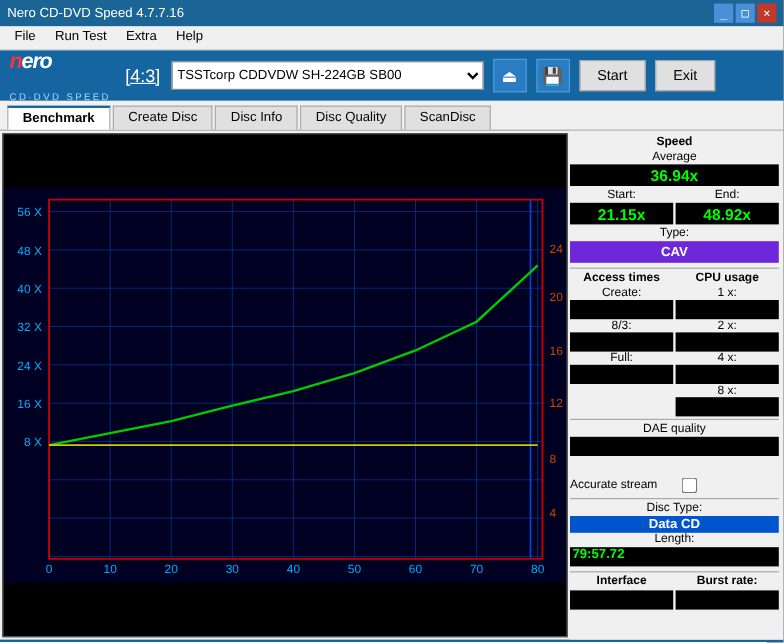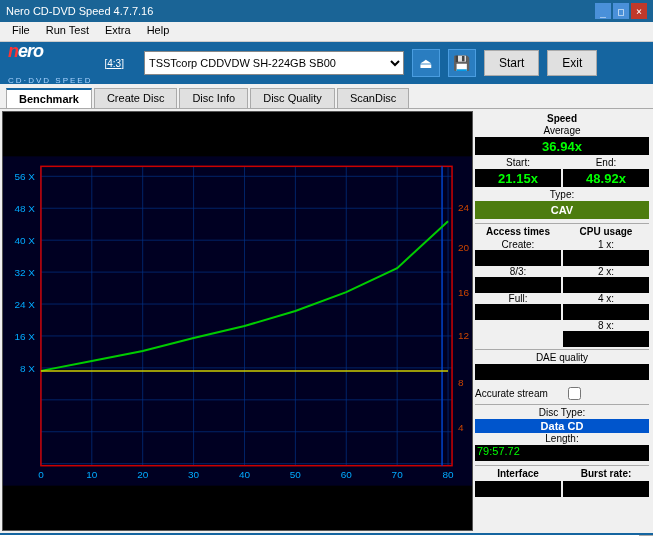--- a/index.html
+++ b/index.html
@@ -88,22 +88,22 @@
     .toolbar-drive-select {
       flex: 1;
       max-width: 260px;
       height: 24px;
       font-size: 11px;
       background: white;
       border: 1px solid #888;
     }
     .toolbar-label {
       color: white;
-      font-size: 10px;
-      margin-right: 12px;
+      font-size: 15px;
+      margin-right: 1px;
       text-decoration: underline;
     }
     .toolbar-icon-btn {
       width: 28px;
       height: 28px;
       background: #2a7dc0;
       border: 1px solid #4a9de0;
       display: flex;
       align-items: center;
       justify-content: center;
@@ -204,21 +204,21 @@
       font-size: 13px;
       font-weight: bold;
       text-align: center;
       width: 100%;
       padding: 1px 2px;
       min-height: 18px;
       display: flex;
       align-items: center;
       justify-content: center;
     }
-    .stat-value.highlight { background: #4d7c0f; color: white; font-size: 11px; }
+    .stat-value.highlight { background: #6d28d9; color: white; font-size: 11px; }
 
     .section-divider {
       height: 1px;
       background: #aaa;
       margin: 2px 0;
     }
 
     .panel-section {
       margin-bottom: 2px;
     }
@@ -234,21 +234,21 @@
     .black-bar {
       background: #000;
       height: 16px;
       width: 100%;
     }
 
     .checkbox-row {
       display: flex;
       align-items: center;
       gap: 20px;
-      margin-top: 7px;
+      margin-top: 18px;
     }
 
     .disc-type-badge {
       background: #0055cc;
       color: white;
       font-size: 11px;
       font-weight: bold;
       text-align: center;
       padding: 1px 4px;
       width: 100%;
@@ -477,21 +477,21 @@
       </div>
     </div>
 
     <div class="section-divider"></div>
 
     <div class="panel-section">
       <div class="stat-label">Disc Type:</div>
       <div class="disc-type-badge">Data CD</div>
       <div class="stat-label">Length:</div>
       <div class="black-bar">
-        <span style="color:#00ff00; font-size:11px; padding-left:2px;">79:57.72</span>
+        <span style="color:#00ff00; font-size:11px; padding-left:2px;font-weight:bold;">79:57.72</span>
       </div>
     </div>
 
     <div class="section-divider"></div>
 
     <div class="panel-section">
       <div class="right-cols">
         <div class="right-col">
           <div class="right-col-title">Interface</div>
           <div class="black-bar"></div>

